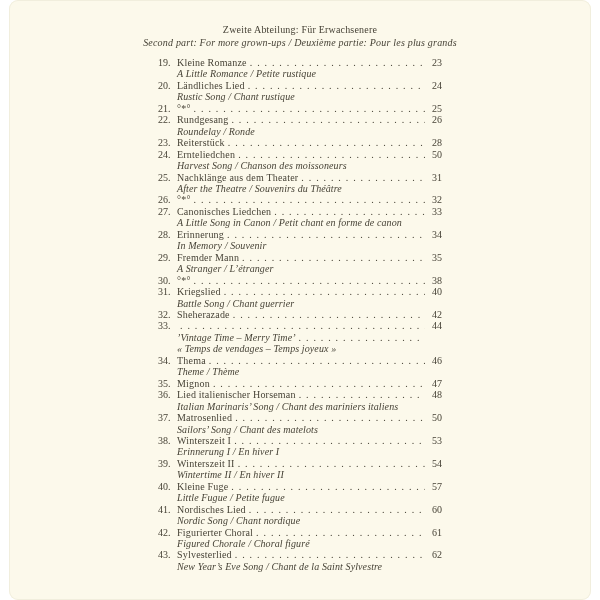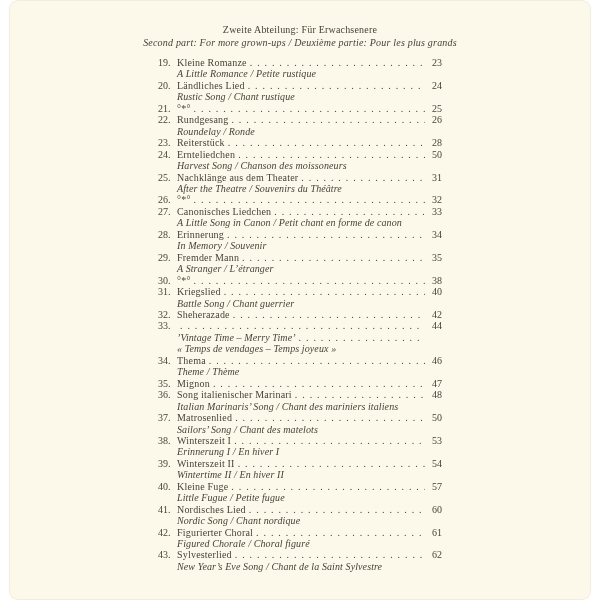--- a/index.html
+++ b/index.html
@@ -185,21 +185,21 @@
 
   </div>
         <div class="row main">
     <span class="num">35.</span>
     <span class="title">Mignon</span>
     <span class="dots"></span>
     <span class="page-num">47</span>
   </div>
         <div class="row main">
     <span class="num">36.</span>
-    <span class="title">Song italienischer Marinari</span>
+    <span class="title">Lied italienischer Horseman</span>
     <span class="dots"></span>
     <span class="page-num">48</span>
   </div>
         <div class="row sub">
     <span class="subtitle">Italian Marinaris’ Song / Chant des mariniers italiens</span>
 
   </div>
         <div class="row main">
     <span class="num">37.</span>
     <span class="title">Matrosenlied</span>

